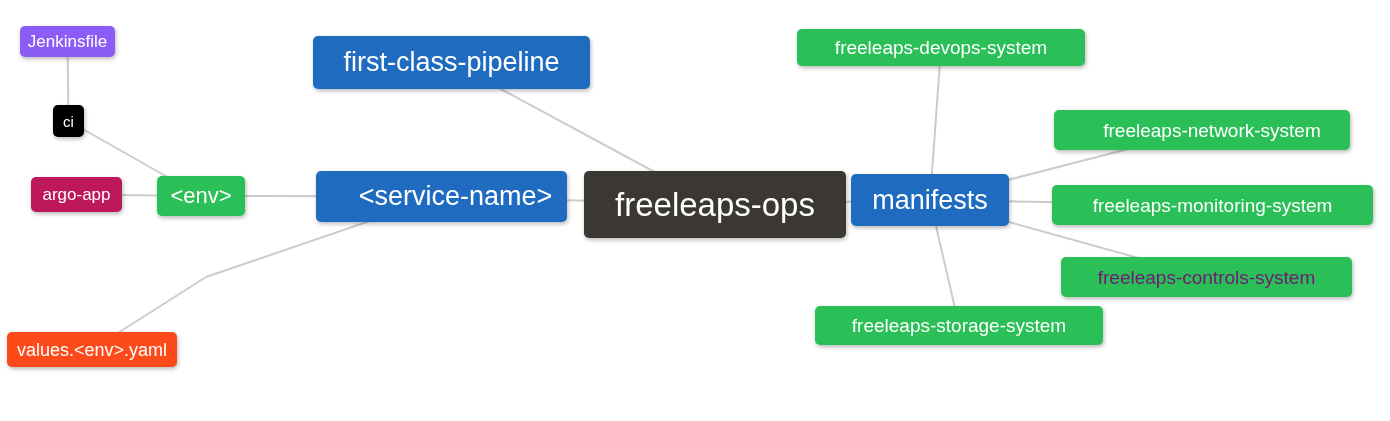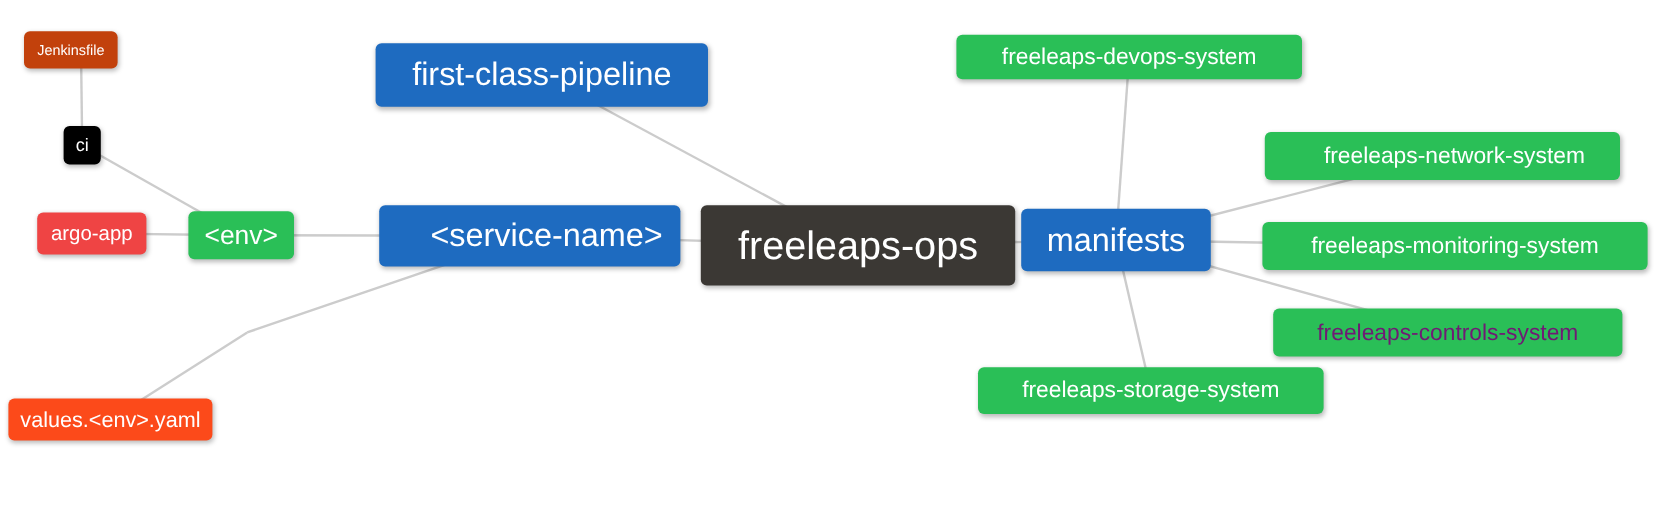--- a/index.html
+++ b/index.html
@@ -57,23 +57,23 @@
       <line x1="451.5" y1="62.5" x2="715" y2="204.5" stroke="#cccccc" stroke-width="2"></line>
       <line x1="441.5" y1="196.5" x2="715" y2="204.5" stroke="#cccccc" stroke-width="2"></line>
       <line x1="715" y1="204.5" x2="930" y2="200" stroke="#cccccc" stroke-width="2"></line>
       <line x1="930" y1="200" x2="941" y2="47.5" stroke="#cccccc" stroke-width="2"></line>
       <line x1="930" y1="200" x2="1202" y2="130" stroke="#cccccc" stroke-width="2"></line>
       <line x1="930" y1="200" x2="1212.5" y2="205" stroke="#cccccc" stroke-width="2"></line>
       <line x1="930" y1="200" x2="1206.5" y2="277" stroke="#cccccc" stroke-width="2"></line>
       <line x1="930" y1="200" x2="959" y2="325.5" stroke="#cccccc" stroke-width="2"></line>
     </svg>
   <div class="node-layer">
-      <div class="node" style="left: 20px; top: 26px; width: 78px; height: 31px; background: #c2410c; color: rgb(255, 255, 255); font-size: 12px;">Jenkinsfile</div>
+      <div class="node" style="left: 20px; top: 26px; width: 95px; height: 31px; background: #8b5cf6; color: rgb(255, 255, 255); font-size: 17px;">Jenkinsfile</div>
       <div class="node" style="left: 53px; top: 105px; width: 31px; height: 32px; background: #000000; color: rgb(255, 255, 255); font-size: 15px;">ci</div>
-      <div class="node" style="left: 31px; top: 177px; width: 91px; height: 35px; background: #ef4444; color: rgb(255, 255, 255); font-size: 17px;">argo-app</div>
+      <div class="node" style="left: 31px; top: 177px; width: 91px; height: 35px; background: #be185d; color: rgb(255, 255, 255); font-size: 17px;">argo-app</div>
       <div class="node" style="left: 157px; top: 176px; width: 88px; height: 40px; background: rgb(42, 191, 87); color: rgb(255, 255, 255); font-size: 22px;">&lt;env&gt;</div>
       <div class="node" style="left: 7px; top: 332px; width: 170px; height: 35px; background: rgb(252, 74, 26); color: rgb(255, 255, 255); font-size: 18px;">values.&lt;env&gt;.yaml</div>
       <div class="node" style="left: 313px; top: 36px; width: 277px; height: 53px; background: rgb(30, 107, 192); color: rgb(255, 255, 255); font-size: 27px;">first-class-pipeline</div>
       <div class="node" style="left: 316px; top: 171px; width: 251px; height: 51px; background: rgb(30, 107, 192); color: rgb(255, 255, 255); font-size: 27px; padding-left: 32px;">&lt;service-name&gt;</div>
       <div class="node" style="left: 584px; top: 171px; width: 262px; height: 67px; background: rgb(59, 56, 52); color: rgb(255, 255, 255); font-size: 33px;">freeleaps-ops</div>
       <div class="node" style="left: 851px; top: 174px; width: 158px; height: 52px; background: rgb(30, 107, 192); color: rgb(255, 255, 255); font-size: 27px;">manifests</div>
       <div class="node" style="left: 797px; top: 29px; width: 288px; height: 37px; background: rgb(42, 191, 87); color: rgb(255, 255, 255); font-size: 19px;">freeleaps-devops-system</div>
       <div class="node" style="left: 1054px; top: 110px; width: 296px; height: 40px; background: rgb(42, 191, 87); color: rgb(255, 255, 255); font-size: 19px; padding-left: 24px;">freeleaps-network-system</div>
       <div class="node" style="left: 1052px; top: 185px; width: 321px; height: 40px; background: rgb(42, 191, 87); color: rgb(255, 255, 255); font-size: 19px;">freeleaps-monitoring-system</div>
       <div class="node" style="left: 1061px; top: 257px; width: 291px; height: 40px; background: rgb(42, 191, 87); color: #701a75; font-size: 19px;">freeleaps-controls-system</div>

